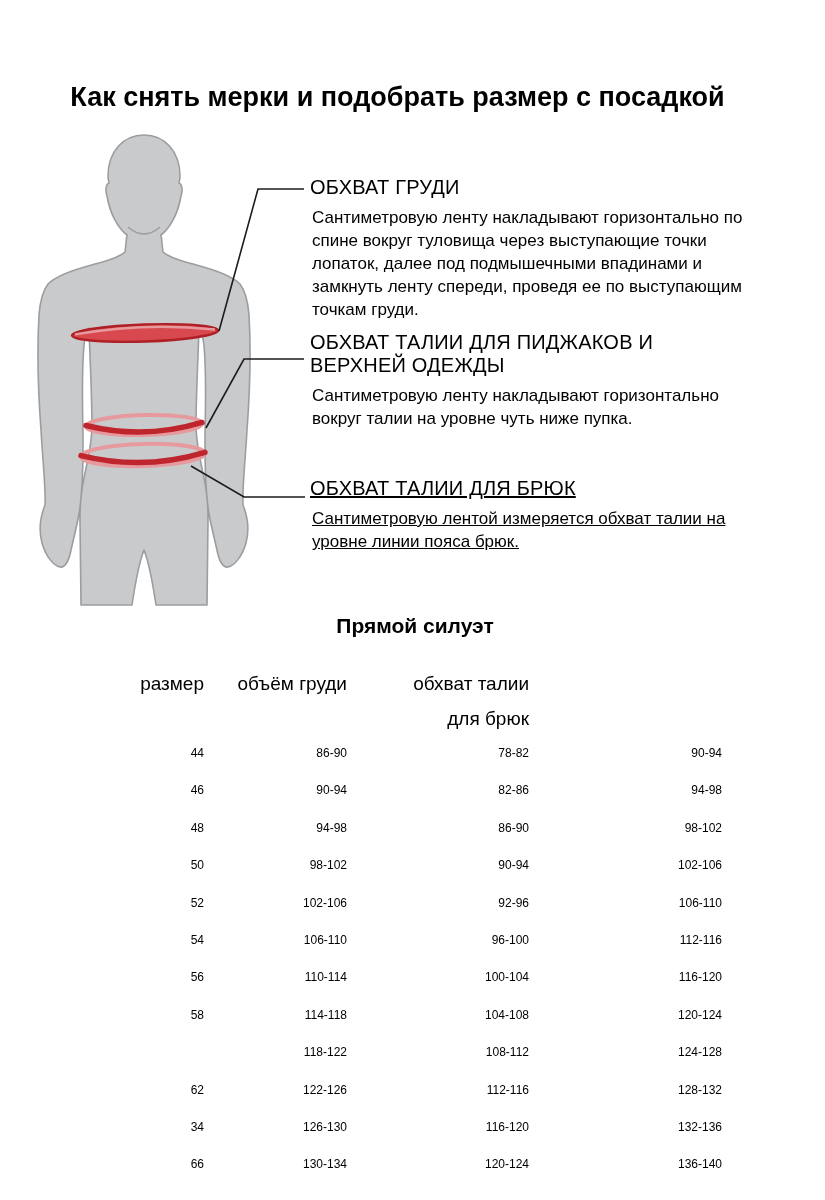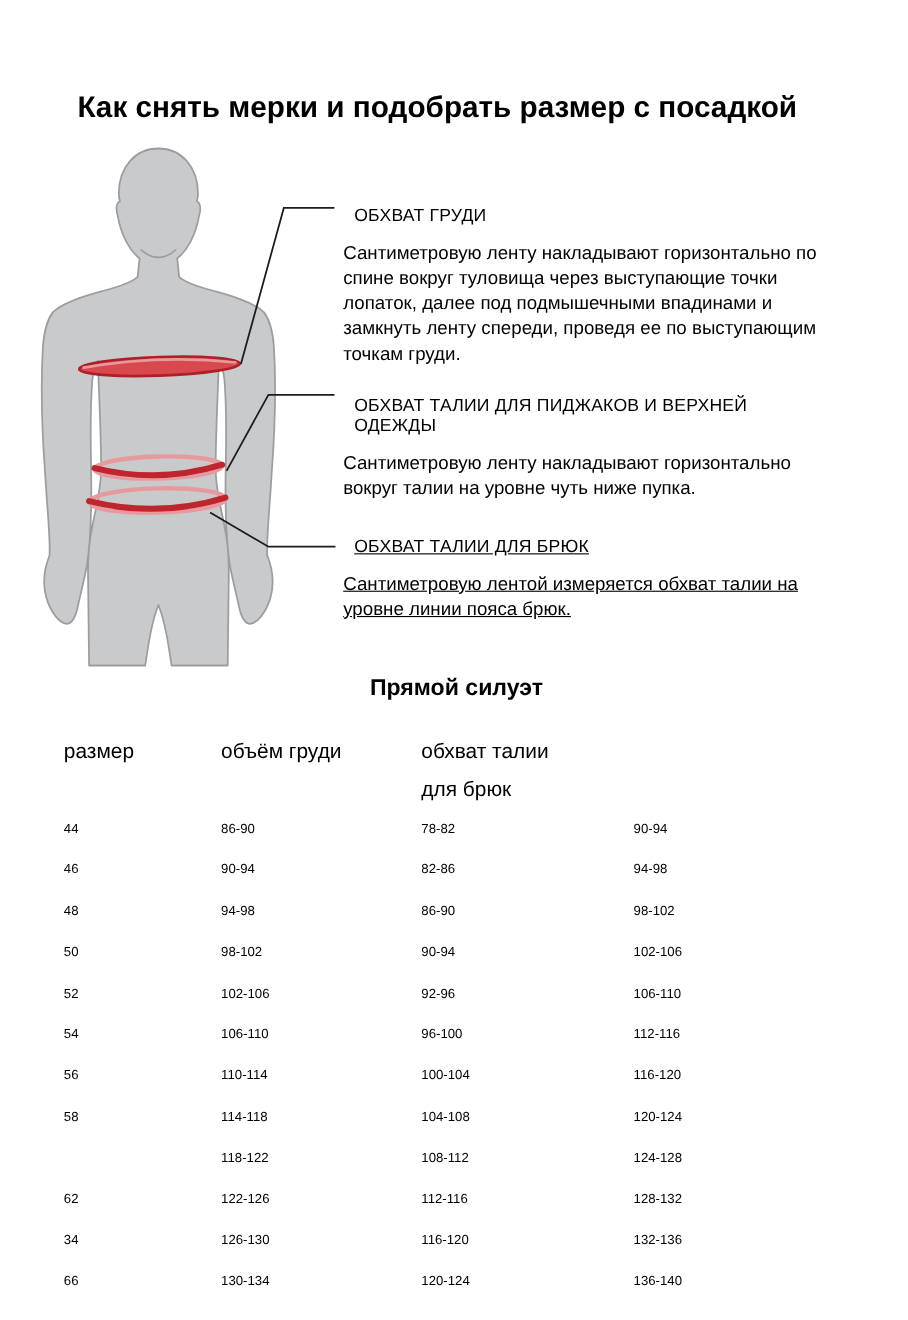--- a/index.html
+++ b/index.html
@@ -5,30 +5,30 @@
   html,body{margin:0;padding:0;background:#ffffff;}
   .page{position:relative;width:825px;height:1200px;background:#ffffff;
         font-family:"Liberation Sans",sans-serif;color:#000;overflow:hidden;}
 
   .title{position:absolute;top:82px;left:0;width:795px;margin:0;
          text-align:center;font-size:27px;font-weight:700;}
 
   .figure-svg{position:absolute;left:0;top:130px;width:310px;height:478px;}
 
   .callout{position:absolute;}
-  .callout h2{margin:12px;font-size:16px;font-weight:400;letter-spacing:.2px;}
+  .callout h2{margin:0;font-size:20px;font-weight:400;letter-spacing:.2px;}
   .callout p{margin:7px 0 0 2px;font-size:17px;line-height:23px;}
   #sec1{left:310px;top:176px;width:452px;}
-  #sec2{left:310px;top:349px;width:420px;}
+  #sec2{left:310px;top:331px;width:420px;}
   #sec3{left:310px;top:477px;width:472px;text-decoration:underline;}
 
   .tbl-title{position:absolute;top:614px;left:0;width:830px;margin:0;
              text-align:center;font-size:21px;font-weight:700;}
 
-  .c{position:absolute;text-align:left;}
+  .c{position:absolute;text-align:right;}
   .c0{left:58px;width:146px;}
   .c1{left:201px;width:146px;}
   .c2{left:383px;width:146px;}
   .c3{left:576px;width:146px;}
 
   .thead{position:absolute;top:666px;left:0;width:825px;height:76px;font-size:19px;}
   .thead .c div{height:35px;line-height:35px;}
 
   .tbody{position:absolute;top:735px;left:0;width:825px;font-size:12px;}
   .trow{position:relative;height:37.4px;line-height:37.4px;}

